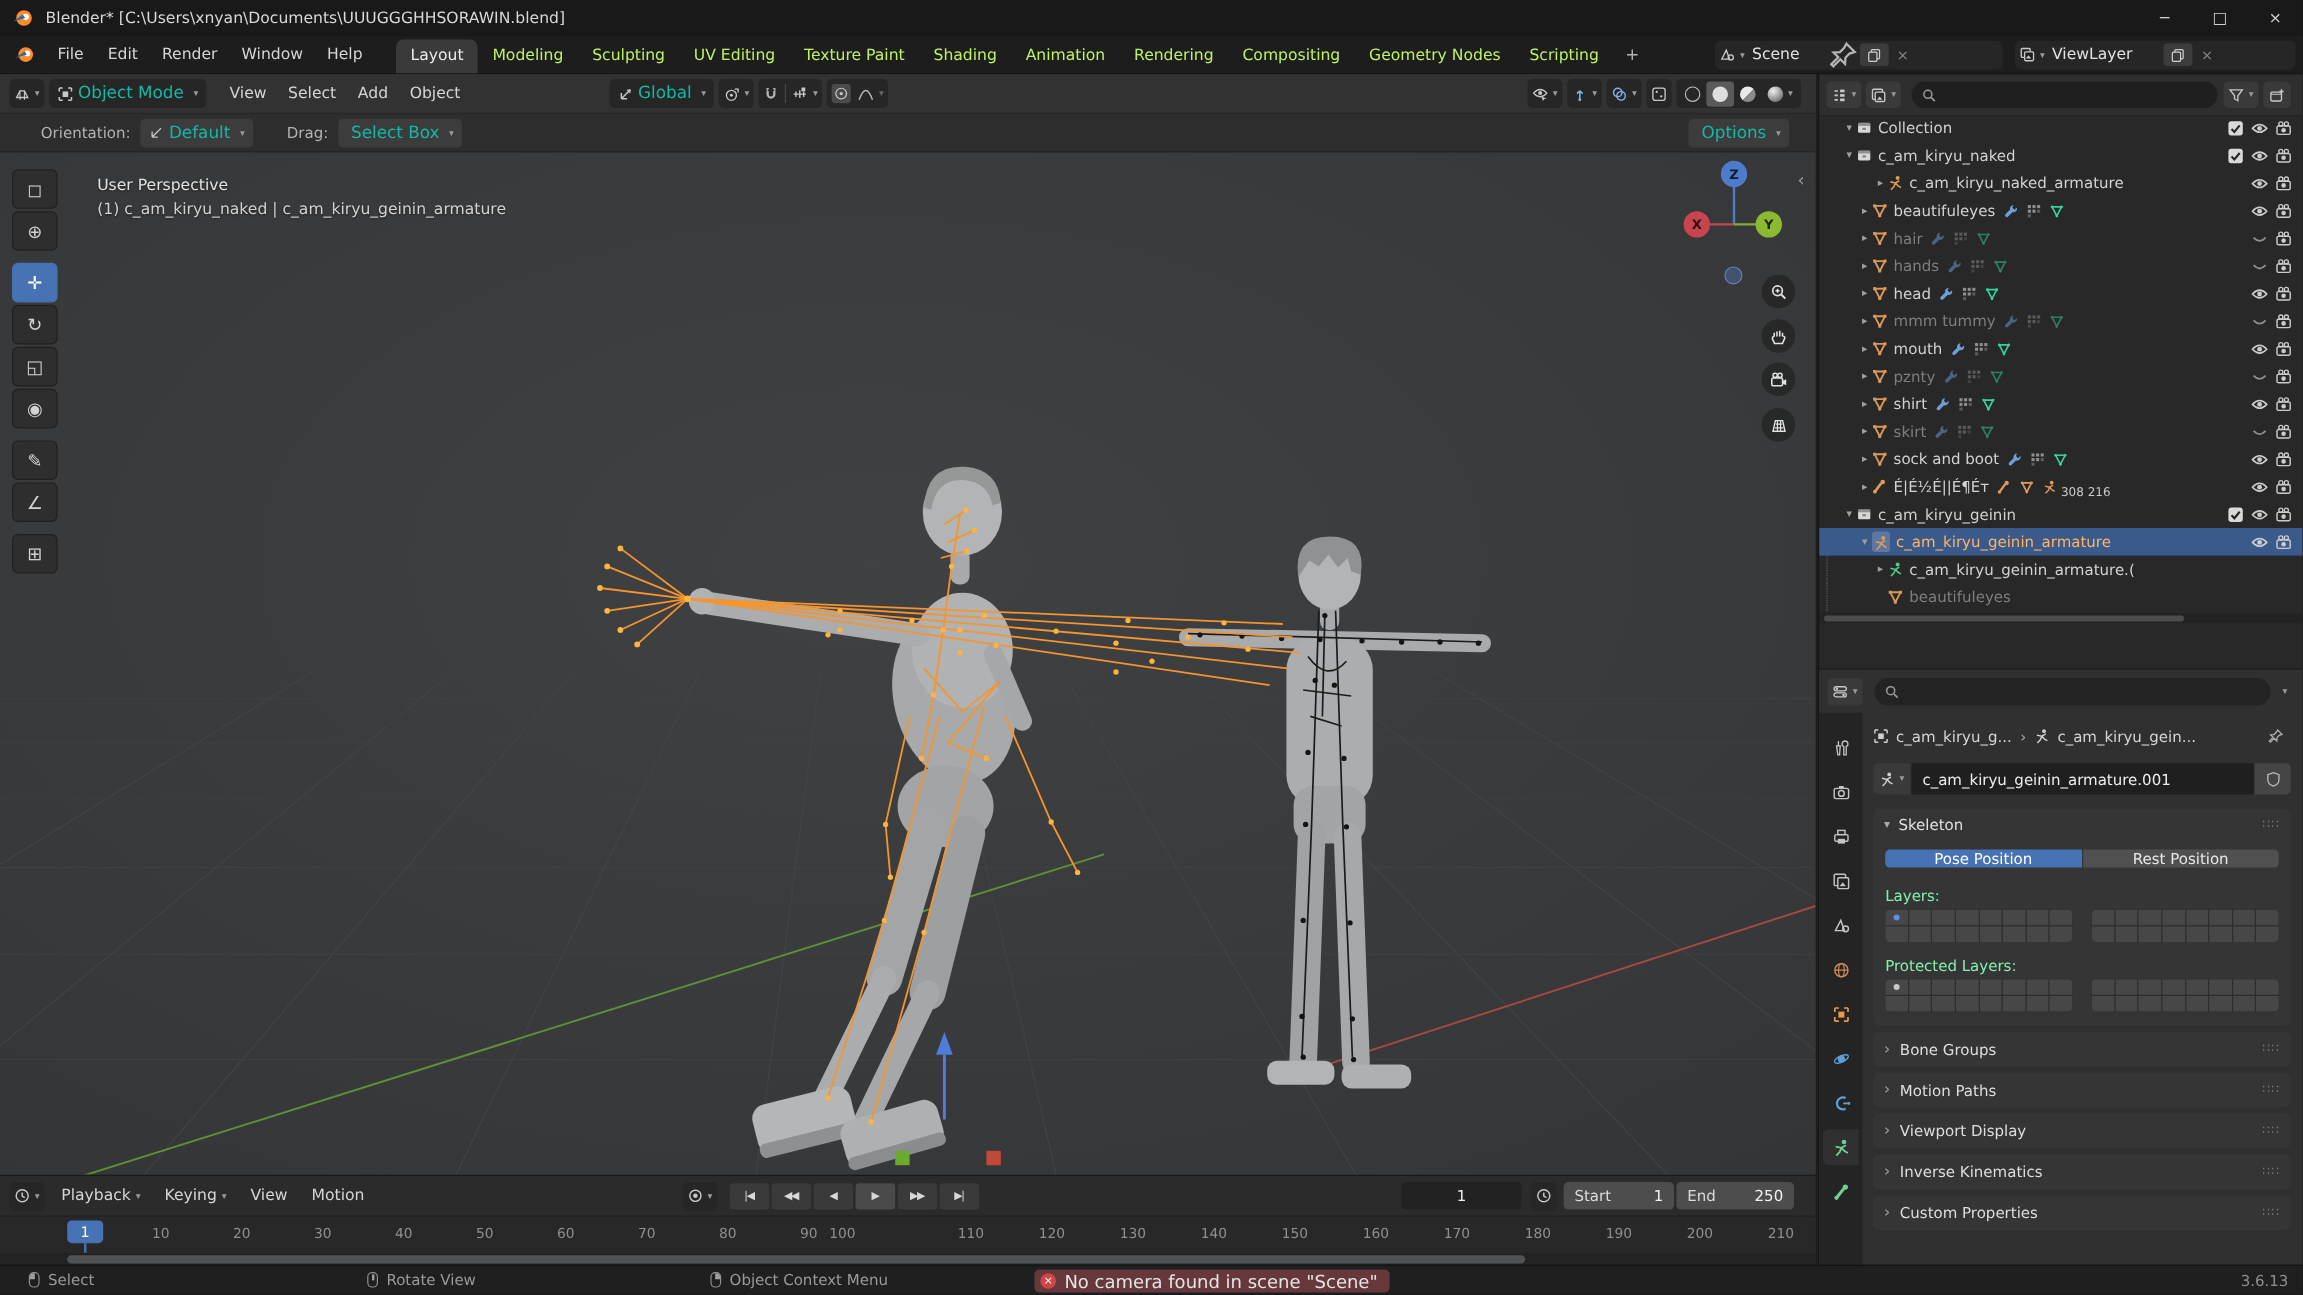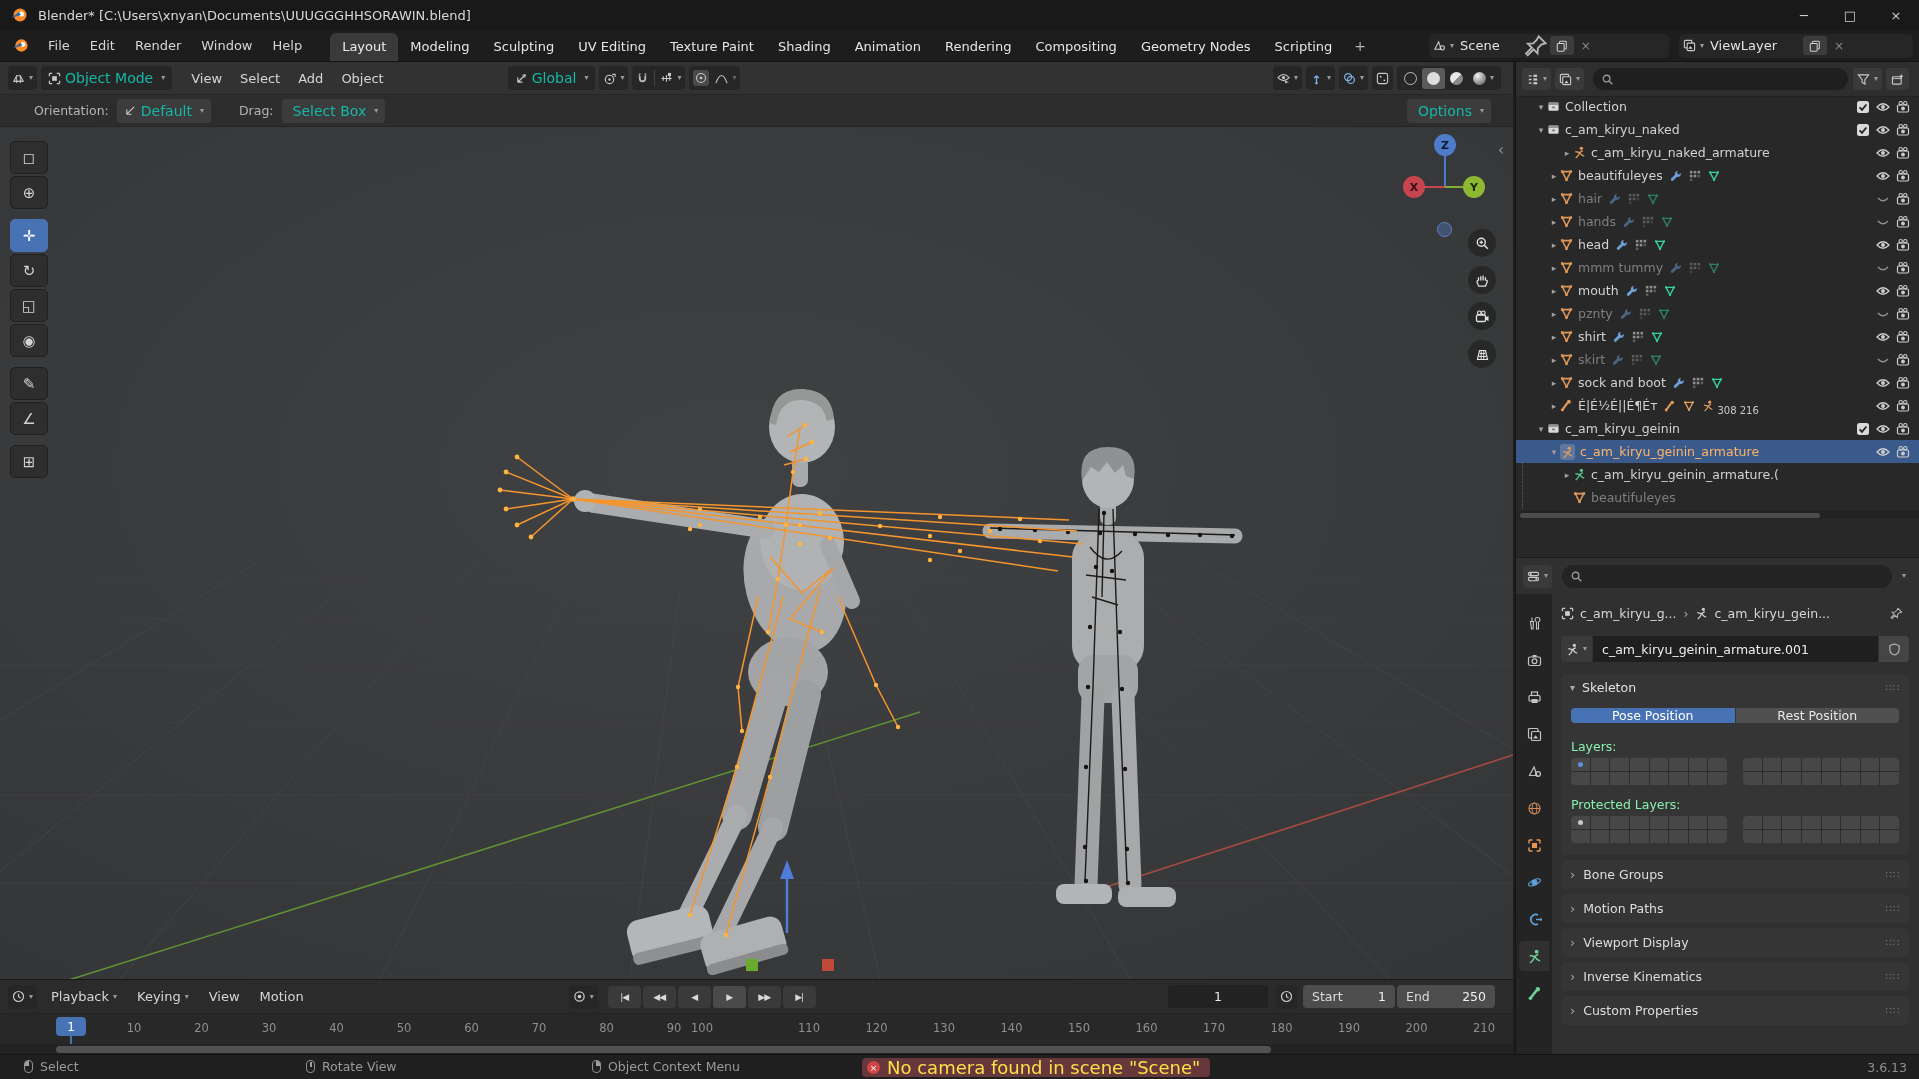--- a/index.html
+++ b/index.html
@@ -12,21 +12,21 @@
   .titlebar{position:absolute;left:0;top:0;width:1919px;height:30px;background:#191919;display:flex;align-items:center;}
   .titlebar .logo{width:18px;height:18px;margin:0 10px 0 10px;}
   .titlebar .title{font-size:13px;color:#d8d8d8;}
   .winbtns{margin-left:auto;display:flex;height:100%;}
   .winbtn{width:46px;height:100%;display:flex;align-items:center;justify-content:center;color:#cfcfcf;font-size:13px;}
   
   .topbar{position:absolute;left:0;top:30px;width:1919px;height:32px;background:#1d1d1d;display:flex;align-items:center;border-bottom:1px solid #141414;box-sizing:border-box;}
   .topbar .logo{width:17px;height:17px;margin:0 9px 0 12px;}
   .menu-item{padding:4px 10px;color:#d6d6d6;font-size:13px;border-radius:4px;}
   .ws-tabs{display:flex;align-items:flex-end;height:100%;margin-left:18px;}
-  .ws-tab{padding:6px 12px 7px;font-size:13px;color:#e5e5e5;border-radius:6px 6px 0 0;}
+  .ws-tab{padding:6px 12px 7px;font-size:13px;color:#bef264;border-radius:6px 6px 0 0;}
   .ws-tab.active{background:#3a3a3a;color:#ececec;}
   .ws-add{padding:4px 10px;color:#b5b5b5;font-size:14px;}
   .idblock{display:flex;align-items:center;background:#262626;border-radius:5px;height:24px;margin-left:10px;padding:0 4px;}
   .idblock .name{font-size:13px;color:#e2e2e2;padding:0 24px 0 6px;}
   .idblock .mini{width:24px;display:flex;align-items:center;justify-content:center;color:#9a9a9a;}
   .idblock .mini.box{background:#3c3c3c;border-radius:3px;height:19px;margin-left:2px;}
   
   .viewport-wrap{position:absolute;left:0;top:62px;width:1513px;height:917px;background:#3a3b3c;}
   .vp-header{position:absolute;left:0;top:0;width:100%;height:33px;background:#323232;display:flex;align-items:center;padding:0 8px;box-sizing:border-box;border-bottom:1px solid #262626;}
   .chip{display:flex;align-items:center;background:#262626;border-radius:4px;height:24px;padding:0 7px;margin-right:4px;}
@@ -144,21 +144,21 @@
   
   .statusbar{position:absolute;left:0;top:1054px;width:1919px;height:25px;background:#1f1f1f;border-top:1px solid #131313;box-sizing:border-box;}
   .hint{position:absolute;top:4px;display:flex;align-items:center;color:#9a9a9a;font-size:12.5px;}
   .mouse{width:9px;height:13px;border:1px solid #8f8f8f;border-radius:4px;position:relative;display:inline-block;margin-right:7px;box-sizing:border-box;}
   .mouse i{position:absolute;background:#9f9f9f;}
   .mouse.left i{left:0;top:0;width:4px;height:5px;border-radius:3px 0 0 0;}
   .mouse.middle i{left:2.5px;top:1px;width:2px;height:5px;}
   .mouse.right i{right:0;top:0;width:4px;height:5px;border-radius:0 3px 0 0;}
   .alertpill{position:absolute;left:862px;top:3px;height:19px;background:#66383b;border-radius:4px;display:flex;align-items:center;padding:0 10px 0 5px;}
   .alerticon{width:13px;height:13px;border-radius:50%;background:#d24545;color:#fff;font-size:9px;display:flex;align-items:center;justify-content:center;margin-right:7px;}
-  .alerttext{color:#fde047;font-size:18px;}
+  .alerttext{color:#e5e5e5;font-size:15px;}
   .version{position:absolute;right:12px;top:5px;color:#8f8f8f;font-size:12.5px;}
 </style>
 </head>
 <body>
 
 <div class="stage">
 
   <div class="titlebar">
     <span class="logo ic">
       <svg viewBox="0 0 18 18">
@@ -568,20 +568,24 @@
             <circle cx="806" cy="332" r="2.2"></circle>
         </g>
         <g>
           <line x1="787" y1="806" x2="787" y2="752" stroke="#4f7bd9" stroke-width="2.5"></line>
           <path d="M787 733l-7 19h14z" fill="#4f7bd9"></path>
           <rect x="746" y="832" width="12" height="12" fill="#6aaa2f"></rect>
           <rect x="822" y="832" width="12" height="12" fill="#c04a3a"></rect>
         </g>
       </svg>
 
+      <div class="vp-overlay">
+        <div>User Perspective</div>
+        <div class="l2">(1) c_am_kiryu_naked | c_am_kiryu_geinin_armature</div>
+      </div>
 
       <div class="toolbar">
           <div class="toolbtn">
             <span>◻</span>
           </div>
           <div class="toolbtn">
             <span>⊕</span>
           </div>
           <div class="toolbtn active gap">
             <span>✛</span>

